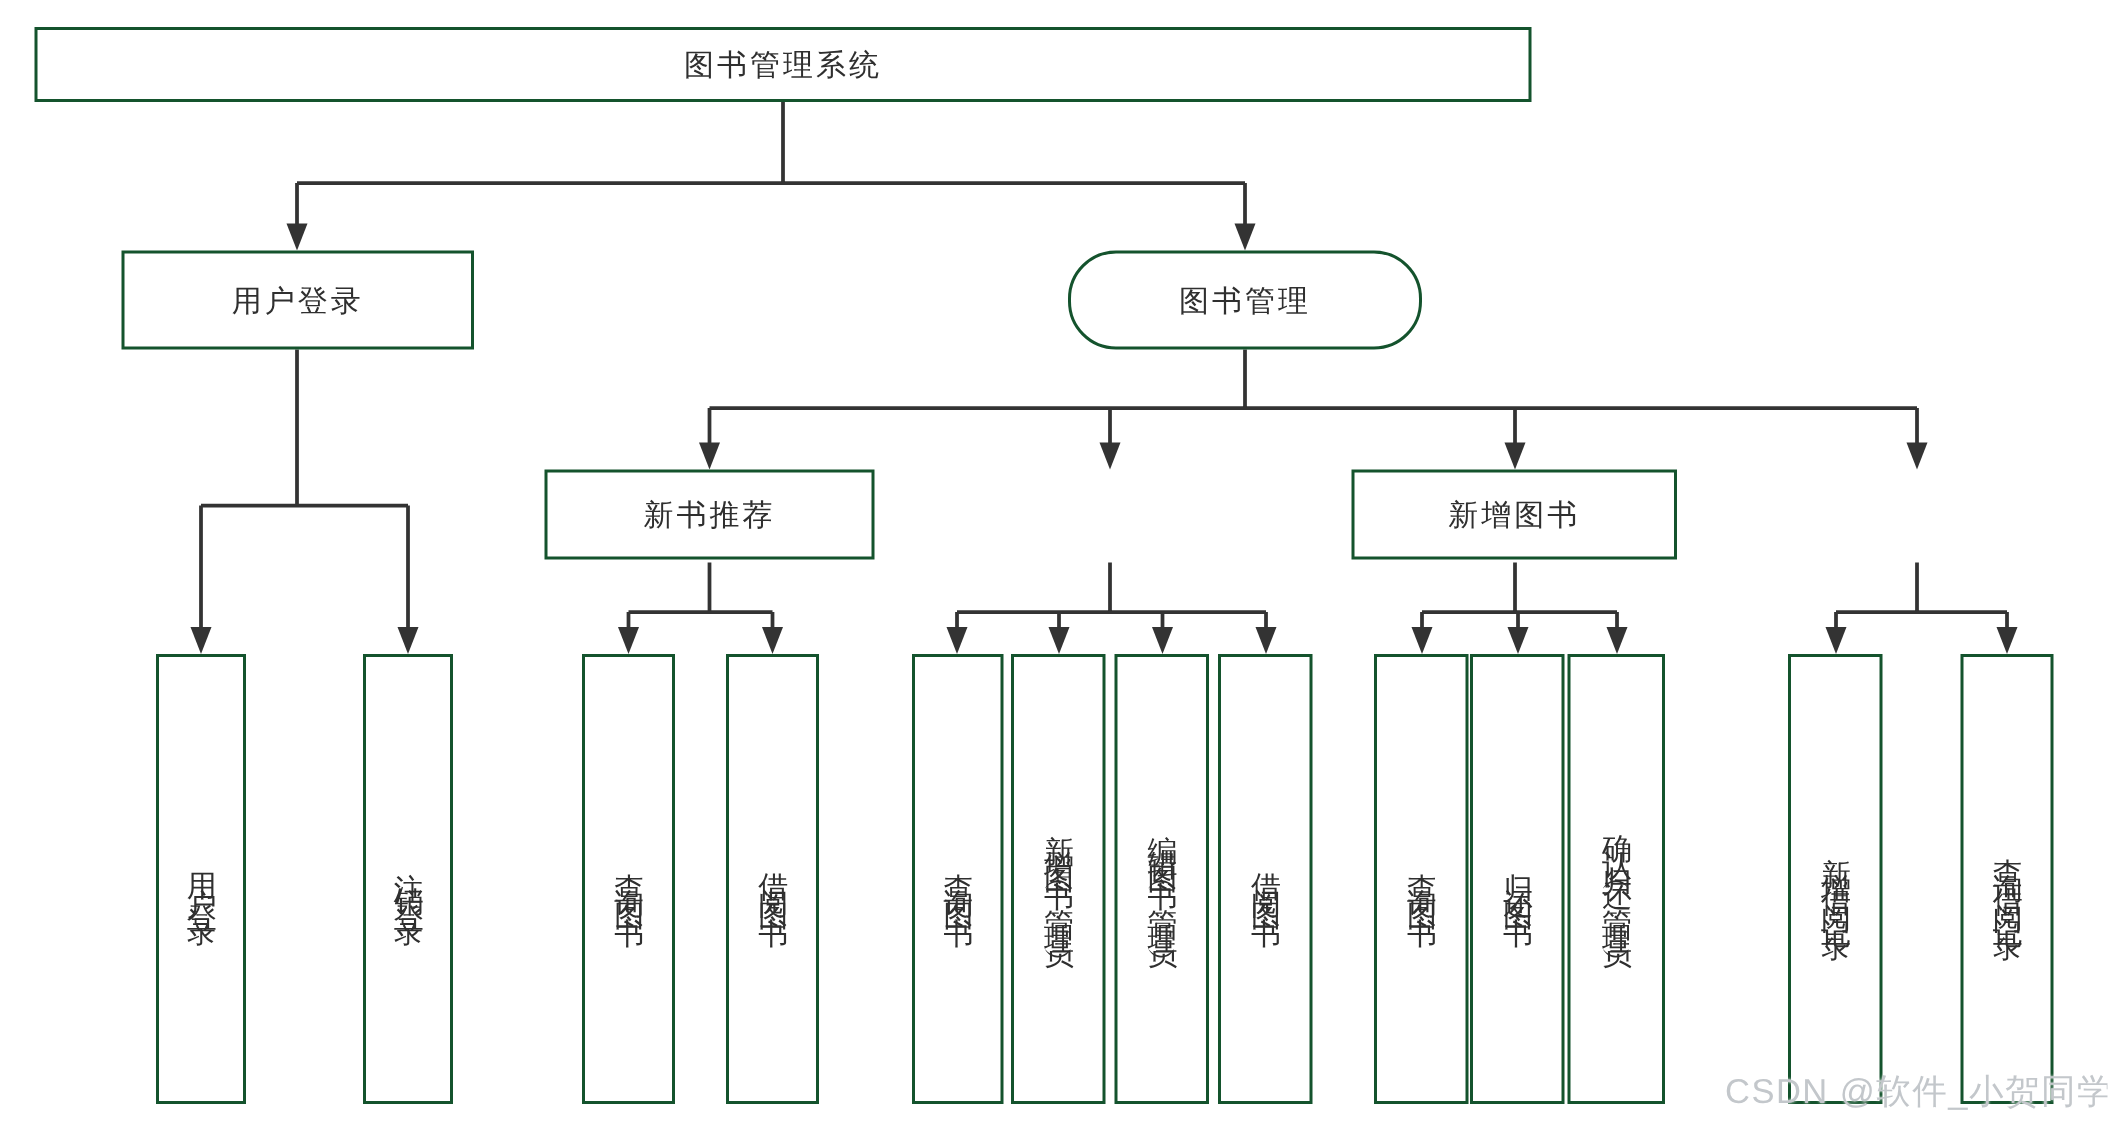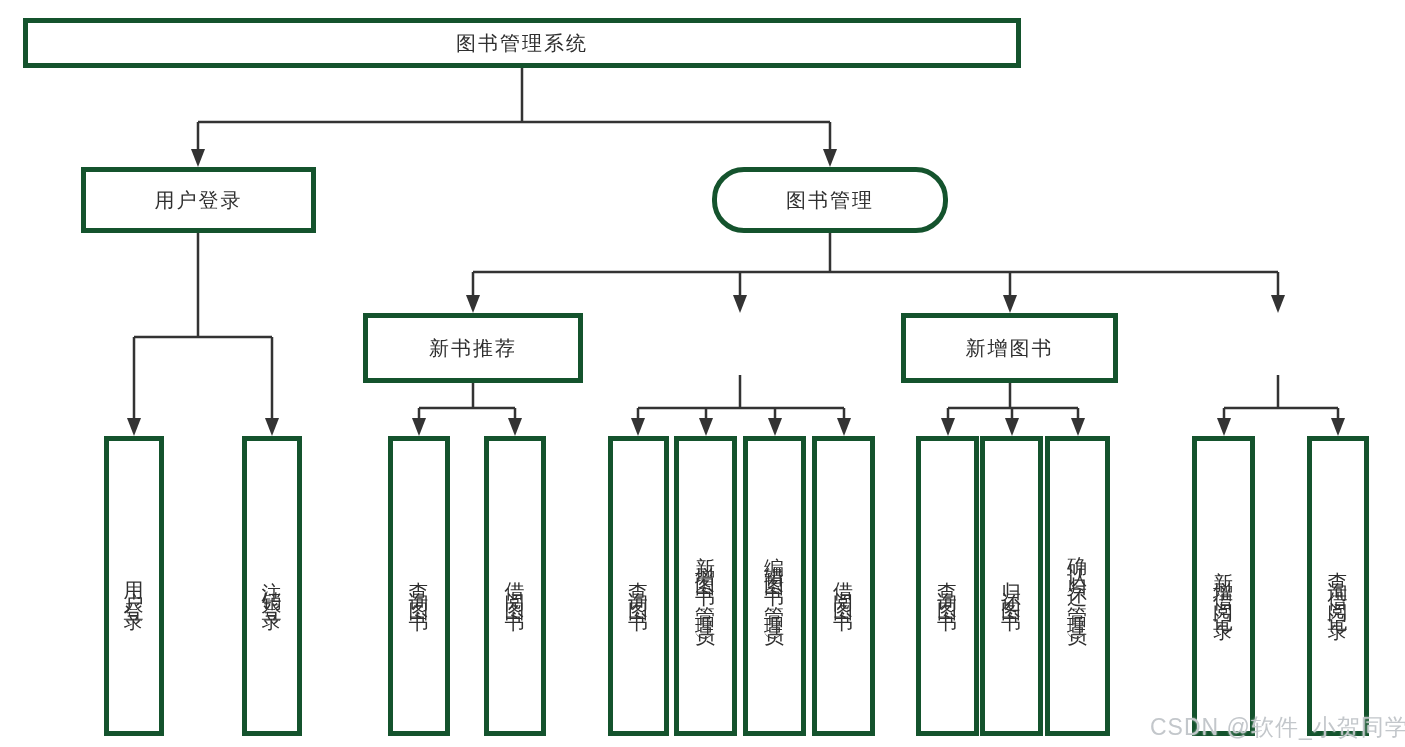--- a/index.html
+++ b/index.html
@@ -15,34 +15,34 @@
     background: #ffffff;
   }
   .connectors {
     position: absolute; left: 0; top: 0;
     width: 1405px; height: 747px;
     pointer-events: none;
   }
   .box {
     position: absolute;
     box-sizing: border-box;
-    border: 5px solid #14532d;
+    border: 2px solid #14532d;
     background: #ffffff;
     display: flex;
     align-items: center;
     justify-content: center;
     color: #2f2f2f;
     font-size: 20px;
     letter-spacing: 2px;
     white-space: nowrap;
   }
   .root  { left: 23px;  top: 18px;  width: 998px; height: 50px; }
   .lvl2a { left: 81px;  top: 167px; width: 235px; height: 66px; }
   .lvl2b { left: 712px; top: 167px; width: 236px; height: 66px; border-radius: 32px; }
-  .lvl3  { top: 313px; height: 70px; }
+  .lvl3  { top: 313px; height: 60px; }
   .leaf  { top: 436px; height: 300px; }
   .vtext {
     writing-mode: vertical-rl;
     text-orientation: mixed;
     letter-spacing: 10px;
     line-height: 1;
     font-size: 20px;
     color: #2f2f2f;
     white-space: nowrap;
   }

